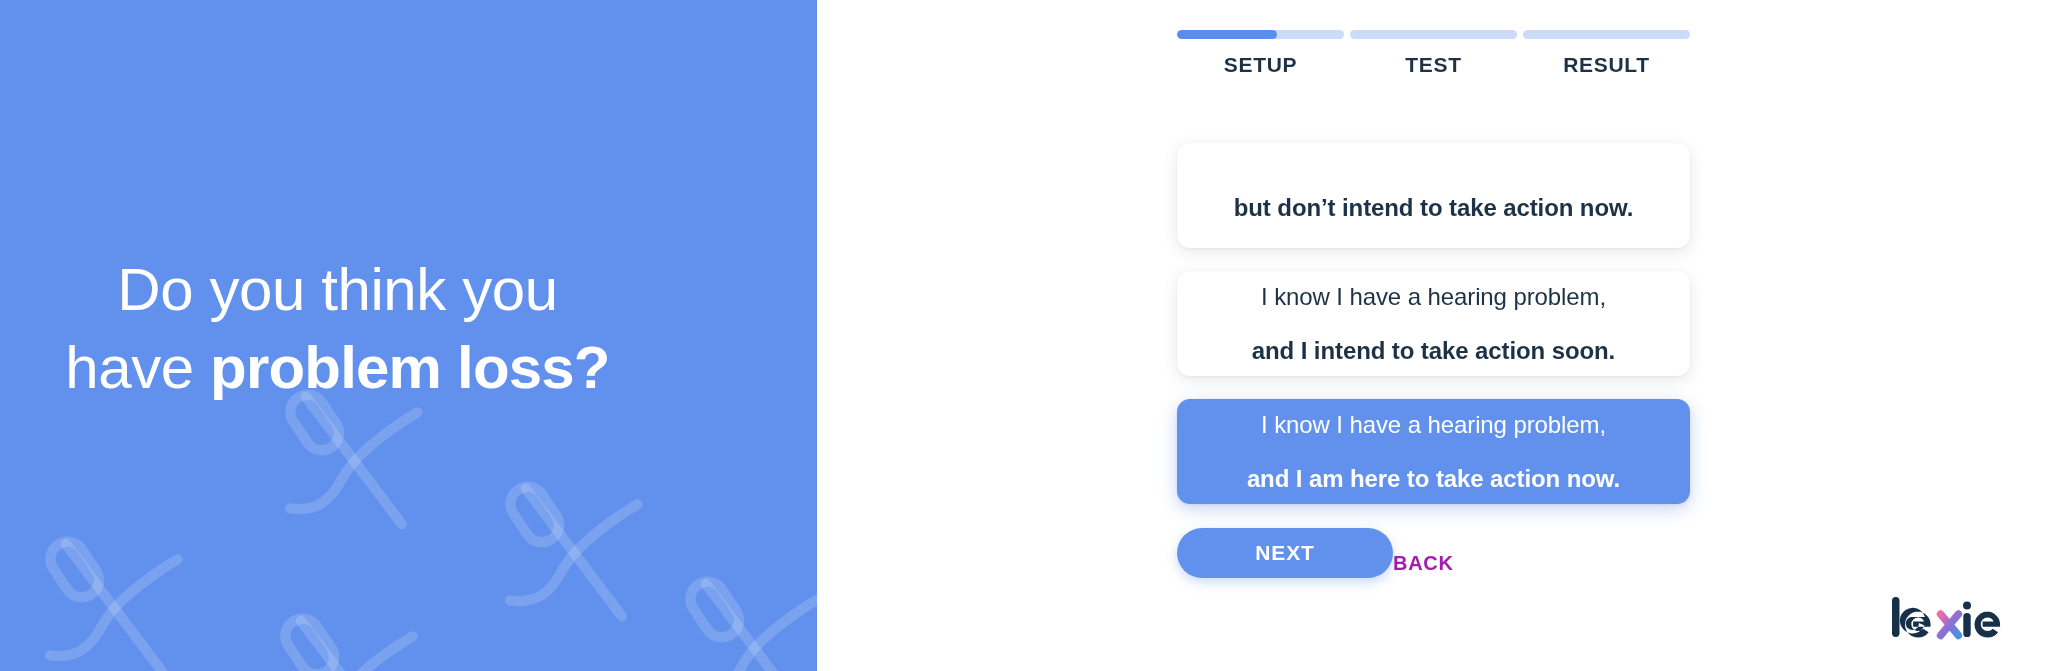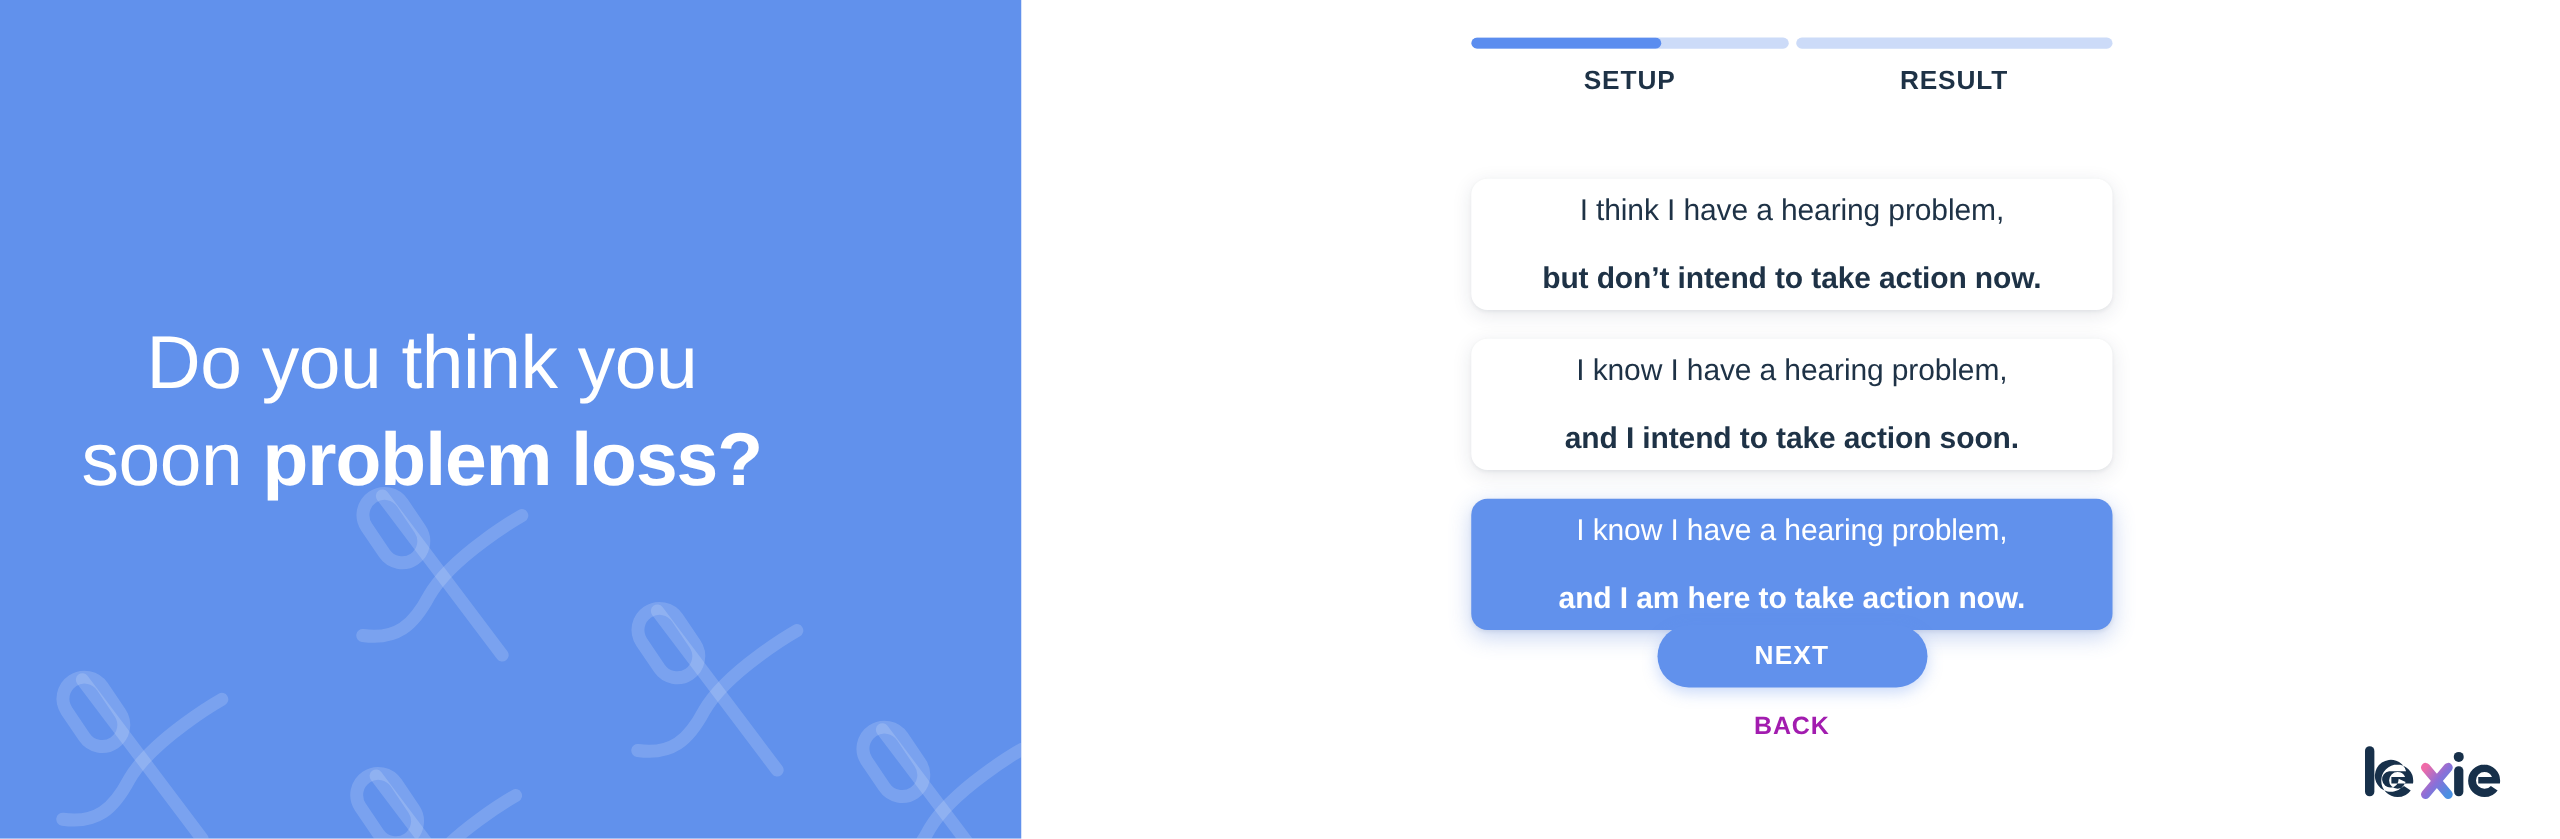--- a/index.html
+++ b/index.html
@@ -73,22 +73,22 @@
   }
   .opt-line2 {
     font-size:24px; font-weight:700; color:#1e3246;
     letter-spacing:-0.1px; line-height:1.25; margin-top:24px;
   }
   .option-card.is-selected .opt-line1,
   .option-card.is-selected .opt-line2 { color:#ffffff; }
 
   
   .actions {
-    position:absolute; left:1177px; top:500px; width:513px;
-    display:flex; flex-direction:column; align-items:center;
+    position:absolute; left:1177px; top:528px; width:513px;
+    display:flex; flex-direction:row; align-items:center;
   }
   .btn-next {
     width:216px; height:50px; border:none; border-radius:25px;
     background:#6191ec; color:#ffffff;
     font-family:"Liberation Sans", sans-serif;
     font-size:21px; font-weight:700; letter-spacing:0.9px;
     cursor:pointer;
     box-shadow:0 4px 12px rgba(97,145,236,0.34);
   }
   .btn-back {
@@ -125,46 +125,51 @@
         <use href="#xmark" transform="translate(60,165) rotate(8) scale(1.15)"></use>
         <use href="#xmark" transform="translate(295,242) rotate(8) scale(1.15)"></use>
         <use href="#xmark" transform="translate(700,205) rotate(8) scale(1.15)"></use>
         <use href="#xmark" transform="translate(528,320) rotate(8) scale(1.15)"></use>
       </g>
     </svg>
 
     <div class="hero-copy">
       <h1 class="hero-headline">
         <span>Do you think you</span><br>
-        <span>soon </span><span class="hl-strong">problem loss?</span>
+        <span>have </span><span class="hl-strong">problem loss?</span>
       </h1>
     </div>
   </div>
 
   <div class="form-col"></div>
 
   <div class="stepper">
     <div class="step">
       <div class="step-bar">
         <div class="step-bar-fill" style="width:60%"></div>
       </div>
       <div class="step-label">SETUP</div>
     </div>
     <div class="step">
       <div class="step-bar">
         <div class="step-bar-fill" style="width:0%"></div>
       </div>
+      <div class="step-label">TEST</div>
+    </div>
+    <div class="step">
+      <div class="step-bar">
+        <div class="step-bar-fill" style="width:0%"></div>
+      </div>
       <div class="step-label">RESULT</div>
     </div>
   </div>
 
   <div class="options">
 
     <div class="option-card">
-      <div class="opt-line1">I think I have a hearing problem,</div>
       <div class="opt-line2">but don’t intend to take action now.</div>
     </div>
 
     <div class="option-card">
       <div class="opt-line1">I know I have a hearing problem,</div>
       <div class="opt-line2">and I intend to take action soon.</div>
     </div>
 
     <div class="option-card is-selected">
       <div class="opt-line1">I know I have a hearing problem,</div>

